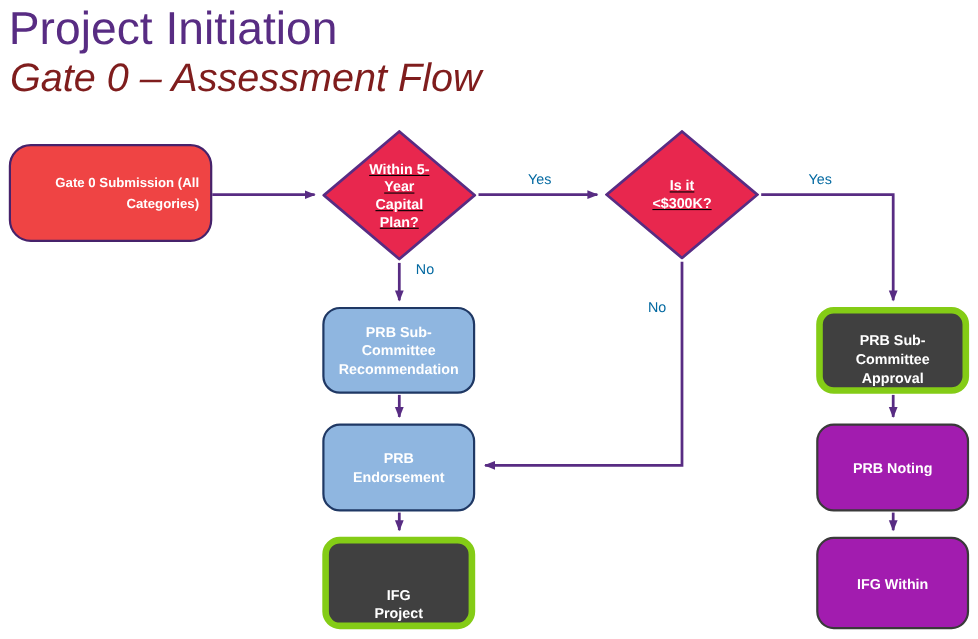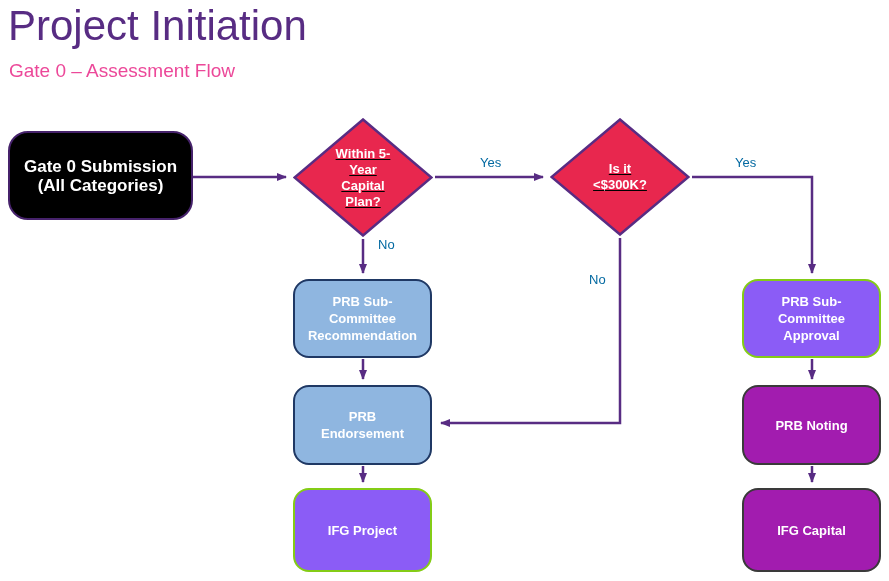--- a/index.html
+++ b/index.html
@@ -24,63 +24,66 @@
     font-size: 42px;
     line-height: 48px;
     color: #582C83;
     font-weight: 400;
     letter-spacing: 0px;
   }
   .subtitle {
     position: absolute;
     left: 9px;
     top: 56px;
-    font-size: 19px;
+    font-size: 36px;
     line-height: 30px;
-    color: #ec4899;
+    color: #7f1d1d;
     font-weight: 400;
+    font-style: italic;
   }
 
   
   .node {
     position: absolute;
     box-sizing: border-box;
     display: flex;
     align-items: center;
     justify-content: center;
     text-align: center;
     color: #ffffff;
     font-weight: bold;
   }
   .node-start {
     left: 8px;
     top: 131px;
     width: 185px;
     height: 89px;
-    background: #000000;
+    background: #ef4444;
     border: 2px solid #46226B;
     border-radius: 20px;
-    font-size: 17px;
+    font-size: 12px;
     line-height: 19px;
     padding: 0 10px;
+    text-align: right;
   }
   .proc {
     width: 139px;
     font-size: 13px;
     line-height: 17px;
     border-radius: 16px;
     padding: 0 31px;
   }
   .light-blue {
     background: #8FB6E0;
     border: 2px solid #1F3864;
   }
   .medium-blue {
-    background: #8b5cf6;
-    border: 2px solid #84cc16;
+    background: #404040;
+    border: 6px solid #84cc16;
+    align-items: flex-end;
   }
   .orange {
     background: #a21caf;
     border: 2px solid #3A3A3A;
   }
   .col-left  { left: 293px; }
   .col-right { left: 742px; }
   .row-1 { top: 279px; height: 79px; }
   .row-2 { top: 385px; height: 80px; }
   .row-3 { top: 488px; height: 84px; }
@@ -190,21 +193,21 @@
     <span>IFG Project</span>
   </div>
 
   <div class="node proc medium-blue col-right row-1">
     <span>PRB Sub-Committee Approval</span>
   </div>
   <div class="node proc orange col-right row-2">
     <span>PRB Noting</span>
   </div>
   <div class="node proc orange col-right row-3">
-    <span>IFG Capital</span>
+    <span>IFG Within</span>
   </div>
 
   <div class="edge-label lbl-yes-1">Yes</div>
   <div class="edge-label lbl-yes-2">Yes</div>
   <div class="edge-label lbl-no-1">No</div>
   <div class="edge-label lbl-no-2">No</div>
 
 </div>
 
 </body></html>

